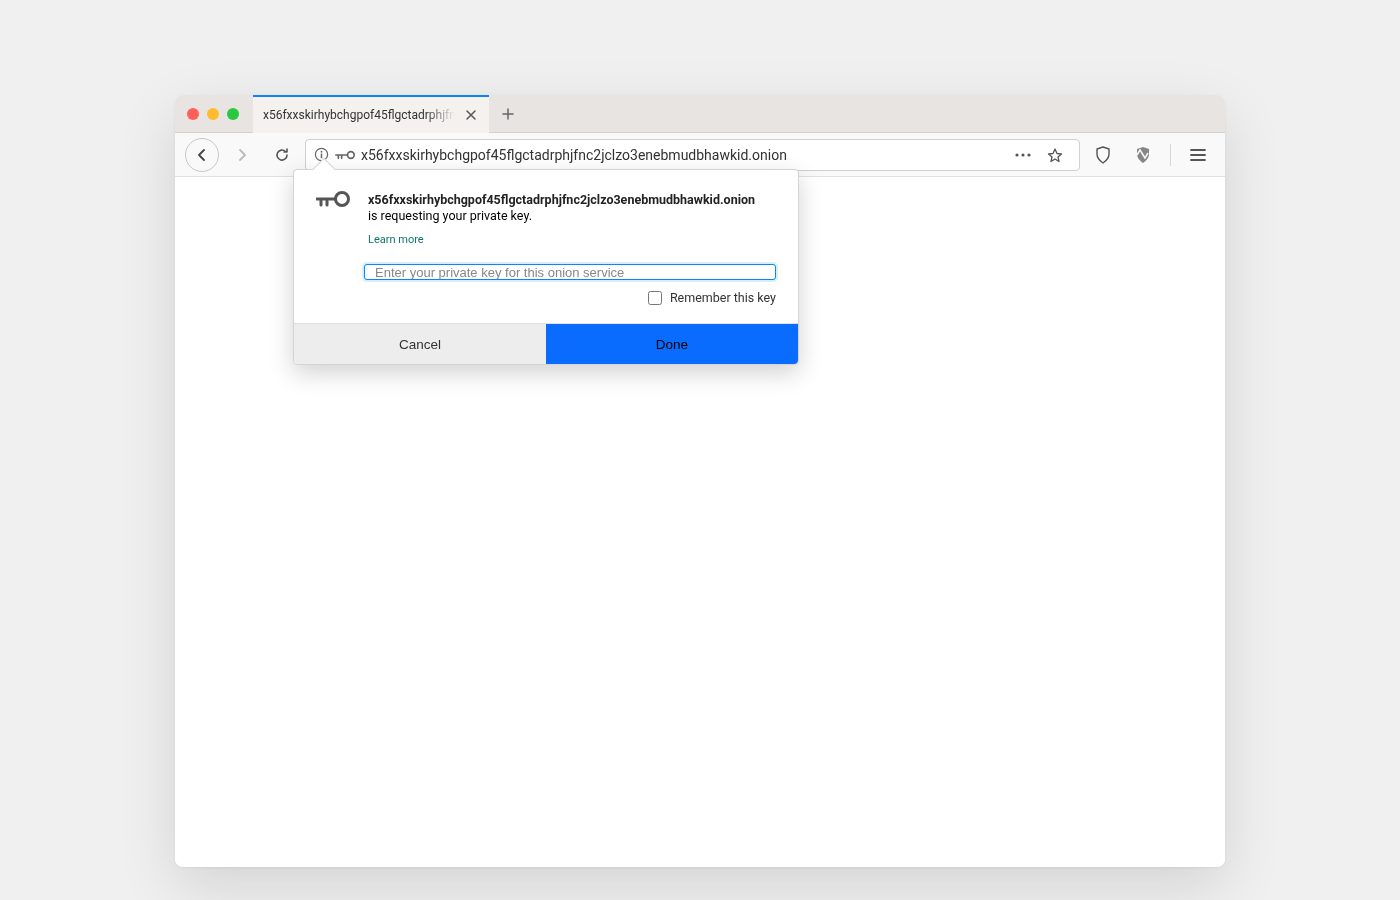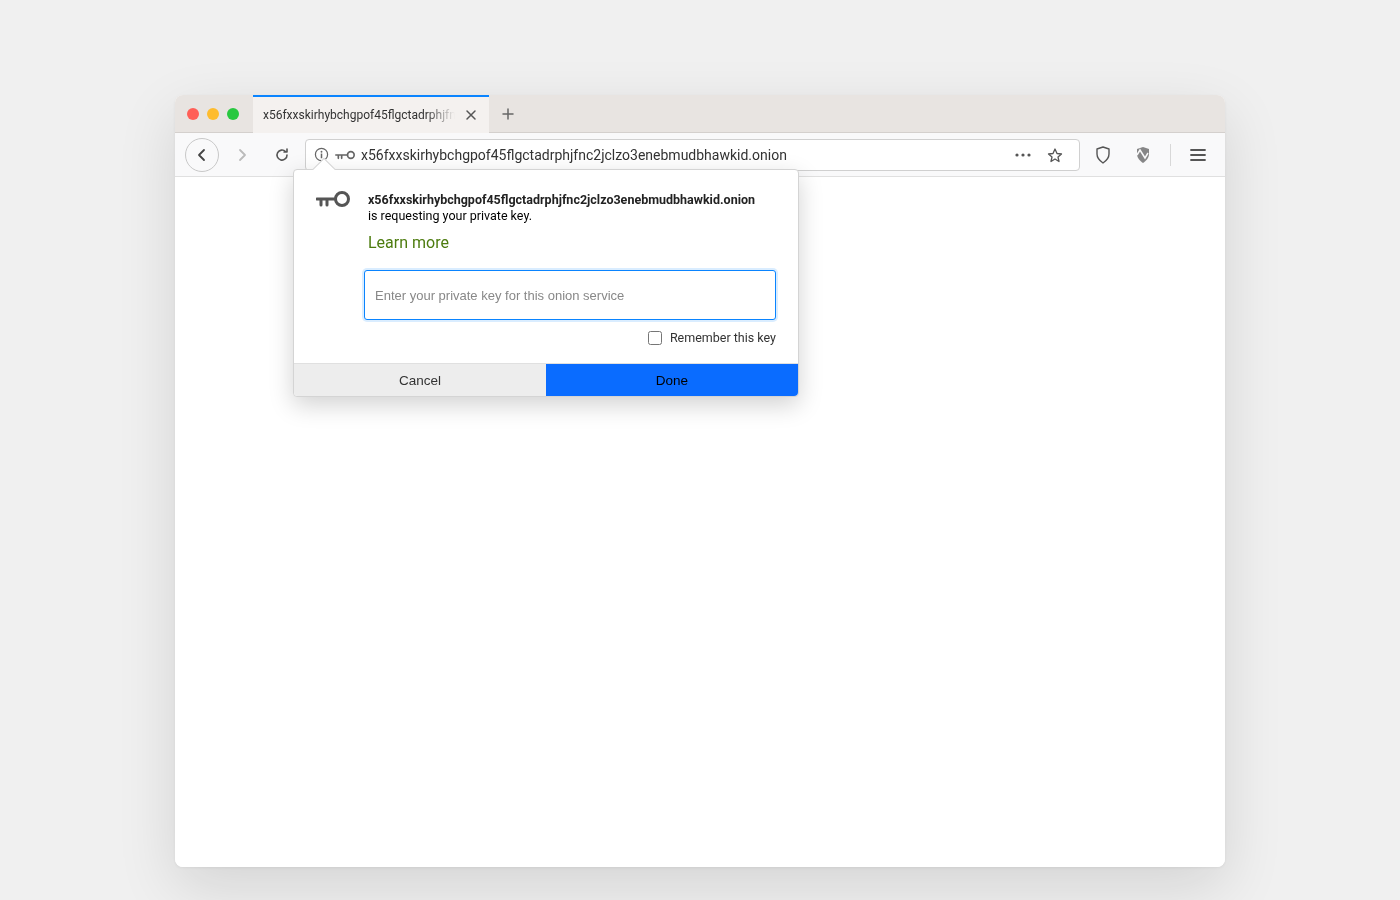--- a/index.html
+++ b/index.html
@@ -125,25 +125,25 @@
     }
     .popover-body {
       padding: 22px 22px 18px 22px;
       display:flex;
       gap: 18px;
     }
     .popover-key-icon { color:#555; flex-shrink:0; margin-top:-2px;}
     .popover-content { flex:1; }
     .popover-host { font-weight: 700; color:#222; word-break: break-all; font-size: 12.5px; line-height:1.3;}
     .popover-subtext { color:#000000; font-size: 12.5px; margin-top: 0;}
-    .popover-link { color:#4d7c0f; text-decoration:none; display:inline-block; margin-top:10px; font-size:16px; cursor:pointer;}
+    .popover-link { color:#0f766e; text-decoration:none; display:inline-block; margin-top:10px; font-size:11px; cursor:pointer;}
     .popover-input-area { padding: 0 22px 18px 70px;}
     .popover-input {
       width: 100%;
-      height: 50px;
+      height: 16px;
       border: 1px solid #0a84ff;
       border-radius: 3px;
       padding: 0 10px;
       font-size: 13px;
       outline: none;
       box-shadow: 0 0 0 2px rgba(10,132,255,0.15);
     }
     .popover-input::placeholder { color:#888; }
     .remember-row {
       display:flex; align-items:center; gap:8px;
@@ -154,21 +154,21 @@
     }
     .remember-row input[type="checkbox"] {
       width:14px; height:14px; cursor:pointer;
     }
     .popover-buttons {
       display:flex;
       border-top: 1px solid #e0e0e0;
     }
     .popover-buttons button {
       flex:1;
-      height: 32px;
+      height: 40px;
       border:none;
       font-size: 13.5px;
       cursor:pointer;
     }
     .btn-cancel { background:#ededed; color:#333; border-radius: 0 0 0 4px;}
     .btn-done { background:#0a6cff; color:#000000; font-weight:500; border-radius: 0 0 4px 0;}
     .divider { width:1px; height:22px; background:#d8d8d8; margin: 0 4px;}
     svg { display:block; }
   </style>
 </head>

